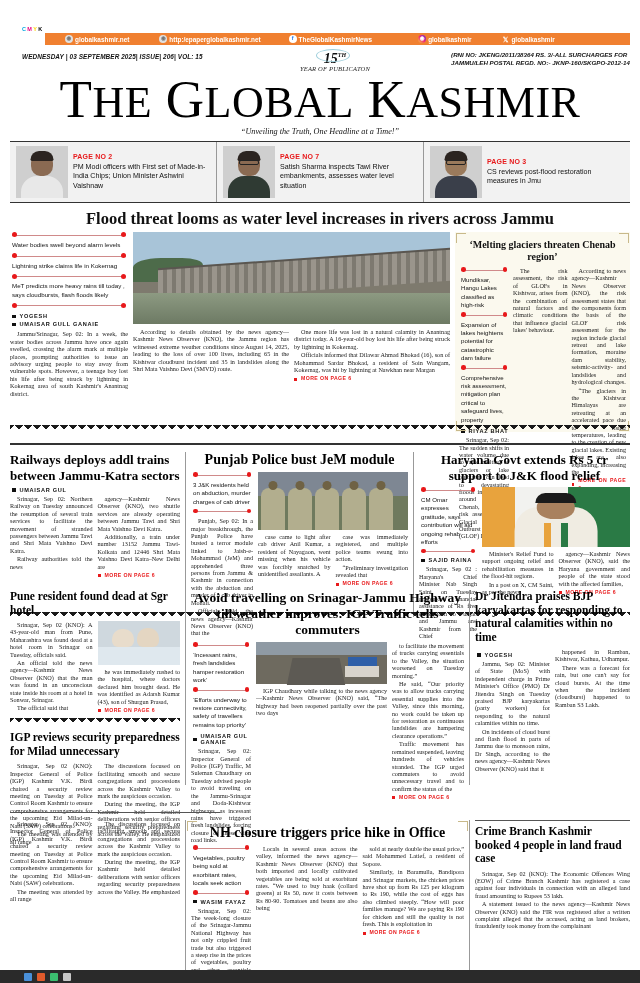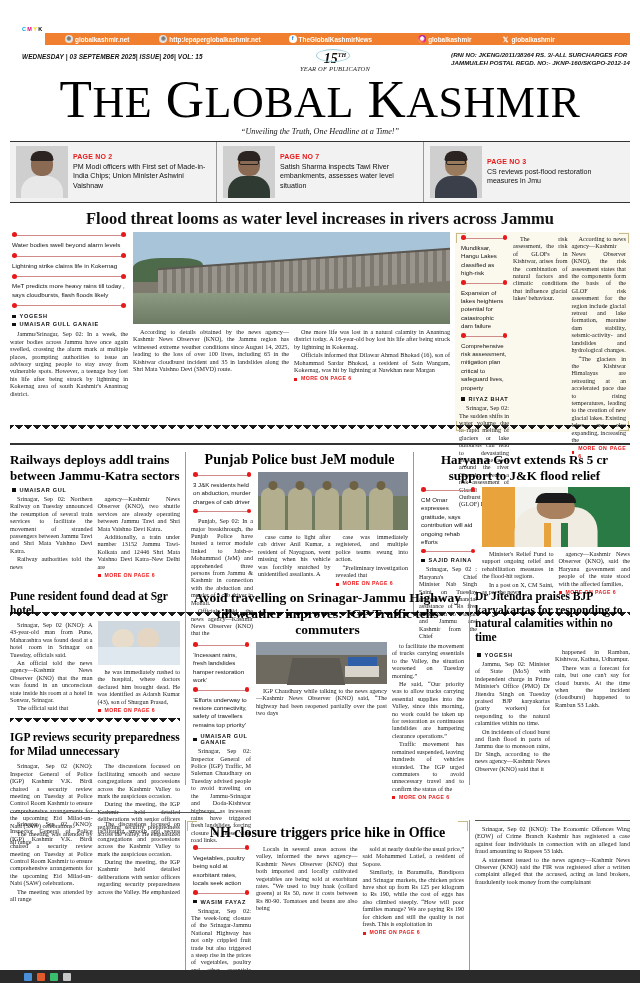--- a/index.html
+++ b/index.html
@@ -474,20 +474,21 @@
             </div>
           </div>
         </div>
       </div>
 
       <div class="lead-right">
         <span class="corner tl"></span>
           <span class="corner tr"></span>
         <span class="corner bl"></span>
           <span class="corner br"></span>
+        <div class="box-head">‘Melting glaciers threaten Chenab region’</div>
         <div class="box-cols">
           <div class="bc bc1">
             <div class="tiny-red-rule">
                 <span class="dot l"></span>
                 <span class="dot r"></span>
               </div>
             <div class="kicker">Mundiksar, Hangu Lakes classified as high-risk</div>
             <div class="tiny-red-rule">
                 <span class="dot l"></span>
                 <span class="dot r"></span>
@@ -814,20 +815,21 @@
           <div class="more-link">
             <span class="sq"></span>
               <span>MORE ON PAGE 6</span>
           </div>
         </div>
       </div>
     </div>
 
     <div class="r4-c">
       <div class="hr-thin" style="margin-bottom:4px;"></div>
+      <div class="sub-head sub-head-sm">Crime Branch Kashmir booked 4 people in land fraud case</div>
       <div class="body-text">
         <p>Srinagar, Sep 02 (KNO): The Economic Offences Wing (EOW) of Crime Branch Kashmir has registered a case against four individuals in connection with an alleged land fraud amounting to Rupees 53 lakh.</p>
         <p>A statement issued to the news agency—Kashmir News Observer (KNO) said the FIR was registered after a written complaint alleged that the accused, acting as land brokers, fraudulently took money from the complainant</p>
       </div>
     </div>
   </div>
 
   <div class="taskbar">
     <div class="tb-ico tb-1"></div>
     <div class="tb-ico tb-2"></div>

